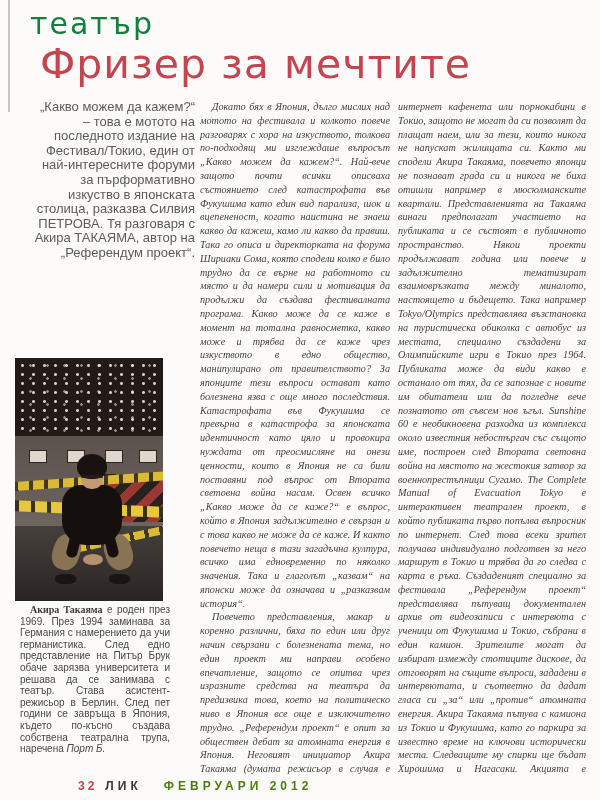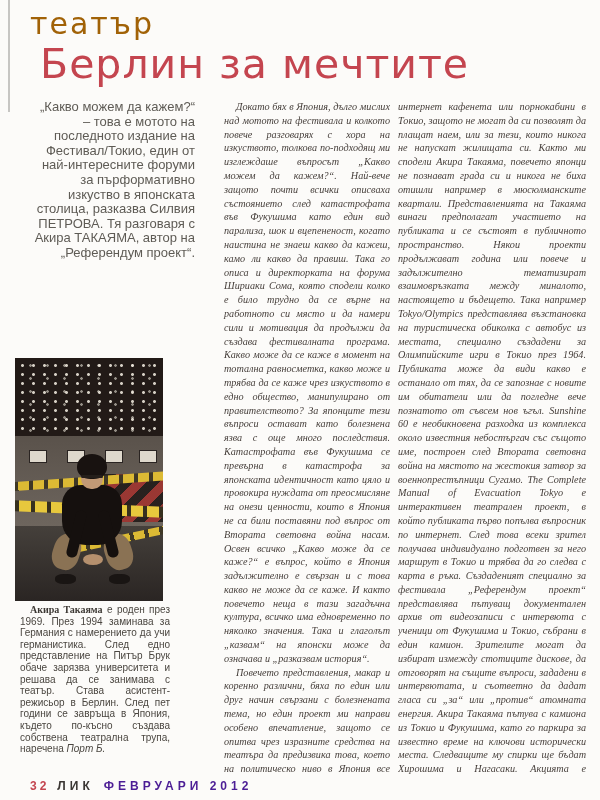--- a/index.html
+++ b/index.html
@@ -1,33 +1,33 @@
 <!DOCTYPE html>
 <html lang="bg" style="--accent-red: #c4454f; --section-gray: #9b9b9b; --body-text: #453e3a;"><head>
 <meta charset="utf-8">
 <style>
   html,body{margin:0;padding:0;}
   body{width:600px;height:800px;background:#f4f3f0;font-family:"Liberation Sans",sans-serif;}
   .page{position:relative;width:600px;height:800px;background:#fcfbf9;overflow:hidden;}
 
   .left-rule{position:absolute;left:8px;top:0;width:2px;height:112px;background:#c7c6c3;}
   .section-label{position:absolute;left:30px;top:6px;font-size:30px;letter-spacing:2px;
-    color:#a16207;font-family:"DejaVu Sans",sans-serif;font-weight:400;}
+    color:#15803d;font-family:"DejaVu Sans",sans-serif;font-weight:400;}
   .title{position:absolute;left:40px;top:44px;margin:0;font-size:41px;line-height:1;
     font-weight:400;letter-spacing:1px;color:var(--accent-red,#c4454f);
     font-family:"DejaVu Sans",sans-serif;}
 
   .col{position:absolute;top:100px;overflow:hidden;}
   .col-left{left:30px;width:165px;height:250px;}
   .intro{margin:0;font-size:13px;line-height:14.6px;color:#5e5b55;text-align:right;}
   .col-mid{left:200px;width:190px;height:678px;}
   .col-right{left:398px;width:188px;height:678px;}
   .article p{margin:0;font:italic 10.2px/13.8px "Liberation Serif",serif;color:#453e3a;
     text-align:justify;}
-  .article p.indent{text-indent:12px;margin-left:24px;}
+  .article p.indent{text-indent:12px;}
 
   
   .photo{position:absolute;left:15px;top:358px;width:148px;height:243px;background:#2b2422;overflow:hidden;}
   .ph-trees{position:absolute;left:0;top:0;width:100%;height:80px;background-color:#221a17;
     background-image:radial-gradient(circle,rgba(244,238,226,.85) 0 1px,transparent 1.9px),
       radial-gradient(circle,rgba(244,238,226,.55) 0 1px,transparent 1.6px);
     background-size:11px 9px,17px 13px;background-position:2px 3px,7px 1px;}
   .ph-stand{position:absolute;left:0;top:78px;width:100%;height:92px;
     background:linear-gradient(#5a524b,#6e665e);}
   .ph-sign{position:absolute;top:92px;width:16px;height:11px;background:#ded8cc;border:1px solid #2a2422;}
@@ -56,32 +56,32 @@
   .pr-knee.k2{left:90px;top:176px;transform:rotate(-18deg);}
   .pr-shoe{width:21px;height:10px;background:#191513;border-radius:40%;z-index:2;}
   .pr-shoe.sh1{left:40px;top:216px;} .pr-shoe.sh2{left:94px;top:216px;}
 
   .caption{position:absolute;left:20px;top:604px;width:150px;margin:0;
     font-size:10px;line-height:11.6px;color:#4a4640;text-align:justify;text-indent:10px;}
   .cap-name{font-weight:bold;color:#3c3833;font-family:Liberation Serif, serif;}
   .cap-troupe{font-style:italic;}
 
   .footer{position:absolute;left:30px;top:779px;font-size:12px;font-weight:bold;}
-  .footer .pagenum{color:var(--accent-red,#c4454f);letter-spacing:3px;margin-right:8px;}
-  .footer .mag{color:#3a3633;letter-spacing:4px;margin-right:10px;}
-  .footer .issue{color:#4c1d95;letter-spacing:4px;text-align:center;}
+  .footer .pagenum{color:var(--accent-red,#c4454f);letter-spacing:3px;margin-right:8px;margin-left:48px;}
+  .footer .mag{color:#3a3633;letter-spacing:4px;margin-right:22px;}
+  .footer .issue{color:#4d7c0f;letter-spacing:4px;text-align:center;}
 </style>
 </head>
 <body>
 
 <div class="page">
 
   <div class="left-rule"></div>
   <div class="section-label">театър</div>
-  <h1 class="title">Берлин за мечтите</h1>
+  <h1 class="title">Фризер за мечтите</h1>
 
   <div class="col col-left">
     <p class="intro">„Какво можем да кажем?“ – това е мотото на последното издание на Фестивал/Токио, един от най-интересните форуми за пърформативно изкуство в японската столица, разказва Силвия ПЕТРОВА. Тя разговаря с Акира ТАКАЯМА, автор на „Референдум проект“.</p>
   </div>
 
   <div class="photo">
     <div class="ph-trees"></div>
     <div class="ph-stand"></div>
     <div class="ph-sign s1"></div>
     <div class="ph-sign s2"></div>

